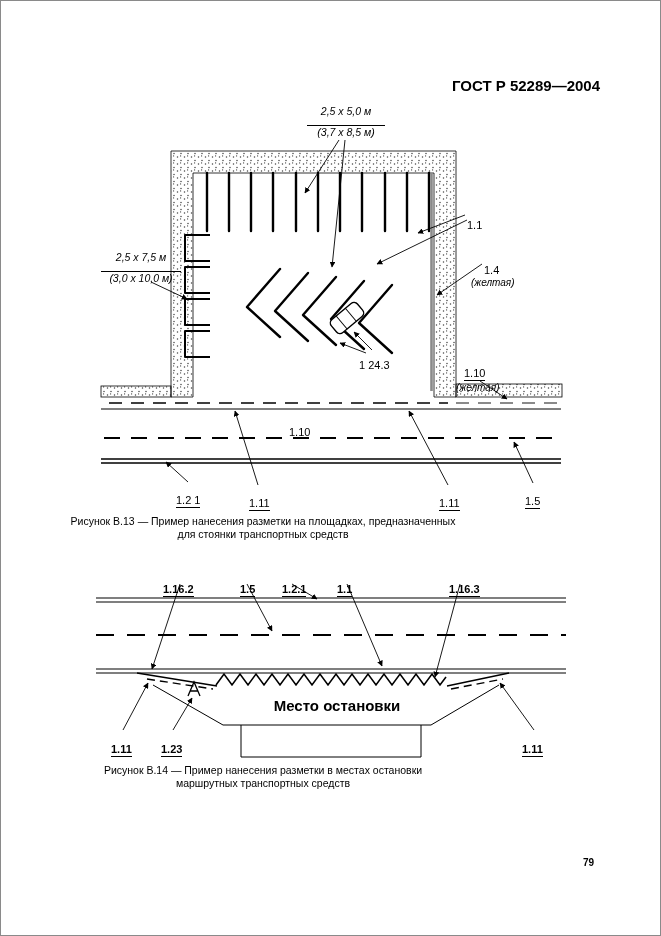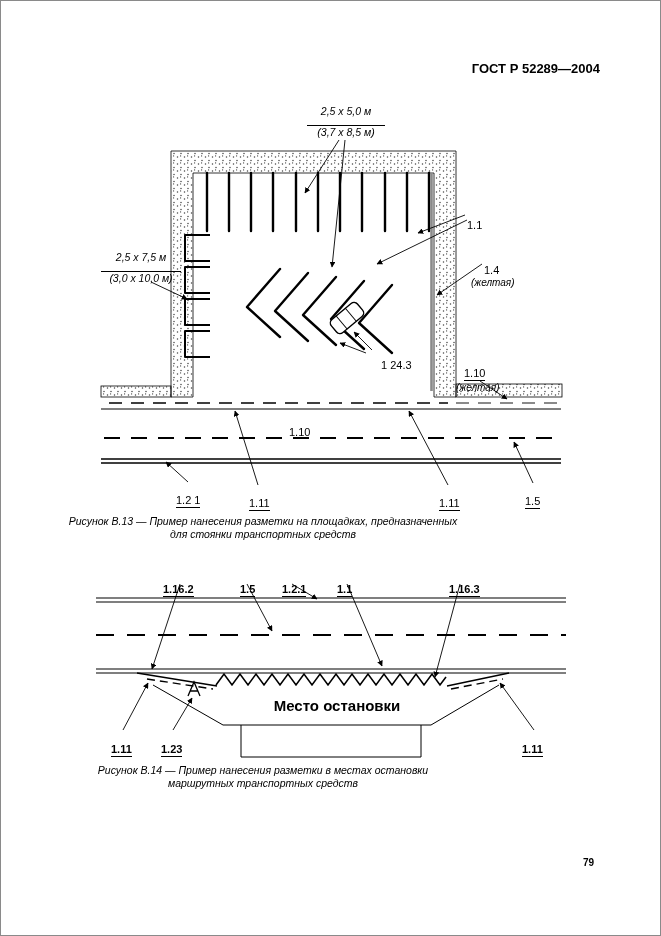--- a/index.html
+++ b/index.html
@@ -15,21 +15,21 @@
     margin:0 auto;
   }
   .abs{position:absolute;white-space:nowrap;}
   .lbl{position:absolute;font-size:11px;white-space:nowrap;line-height:12px;margin-top:12px;}
   .u{border-bottom:1px solid #000;padding-bottom:1px;}
   .b{font-weight:bold;}
   .i{font-style:italic;}
   .small{font-size:10px;}
   .dim{position:absolute;text-align:center;font-style:italic;font-size:10.5px;line-height:13px;}
   .dim .bar{border-bottom:1px solid #000;padding-bottom:7px;}
-  .caption{position:absolute;left:0;width:524px;text-align:center;font-size:10.5px;line-height:13px;font-style:italic;}
+  .caption{position:absolute;left:0;width:524px;text-align:center;font-size:10.5px;line-height:13px;}
   svg{position:absolute;left:0;top:0;}
 </style>
 </head>
 <body>
 
 <div class="page">
 
   <svg width="661" height="936" viewBox="0 0 661 936">
     <defs>
       <pattern id="stip" width="7" height="7" patternUnits="userSpaceOnUse">
@@ -131,38 +131,38 @@
         <line x1="291" y1="583" x2="316" y2="598" marker-end="url(#arr)"></line>
         <line x1="346" y1="583" x2="381" y2="665" marker-end="url(#arr)"></line>
         <line x1="459" y1="583" x2="434" y2="676" marker-end="url(#arr)"></line>
         <line x1="122" y1="729" x2="147" y2="682" marker-end="url(#arr)"></line>
         <line x1="172" y1="729" x2="191" y2="697" marker-end="url(#arr)"></line>
         <line x1="533" y1="729" x2="499" y2="682" marker-end="url(#arr)"></line>
       </g>
     </g>
   </svg>
 
-  <div class="abs b" style="top:60px;right:60px;font-size:13px;">ГОСТ Р 52289—2004</div>
+  <div class="abs b" style="top:76px;right:60px;font-size:15px;">ГОСТ Р 52289—2004</div>
 
   <div class="dim" style="left:306px;top:104px;width:78px;">
     <div class="bar">2,5 х 5,0 м</div>
     <div>(3,7 х 8,5 м)</div>
   </div>
 
   <div class="dim" style="left:100px;top:250px;width:80px;">
     <div class="bar">2,5 х 7,5 м</div>
     <div>(3,0 х 10,0 м)</div>
   </div>
 
   <div class="lbl" style="left:466px;top:206px;">1.1</div>
   <div class="lbl" style="left:483px;top:251px;">1.4</div>
   <div class="lbl i small" style="left:470px;top:264px;">(желтая)</div>
   <div class="lbl u" style="left:463px;top:354px;">1.10</div>
   <div class="lbl i small" style="left:455px;top:369px;">(желтая)</div>
-  <div class="lbl" style="left:380px;top:346px;">1 24.3</div>
+  <div class="lbl" style="left:358px;top:346px;">1 24.3</div>
   <div class="lbl" style="left:288px;top:413px;">1.10</div>
   <div class="lbl u" style="left:175px;top:481px;">1.2 1</div>
   <div class="lbl u" style="left:248px;top:484px;">1.11</div>
   <div class="lbl u" style="left:438px;top:484px;">1.11</div>
   <div class="lbl u" style="left:524px;top:482px;">1.5</div>
 
   <div class="caption" style="top:514px;">
     <div>Рисунок В.13 — Пример нанесения разметки на площадках, предназначенных</div>
     <div>для стоянки транспортных средств</div>
   </div>

